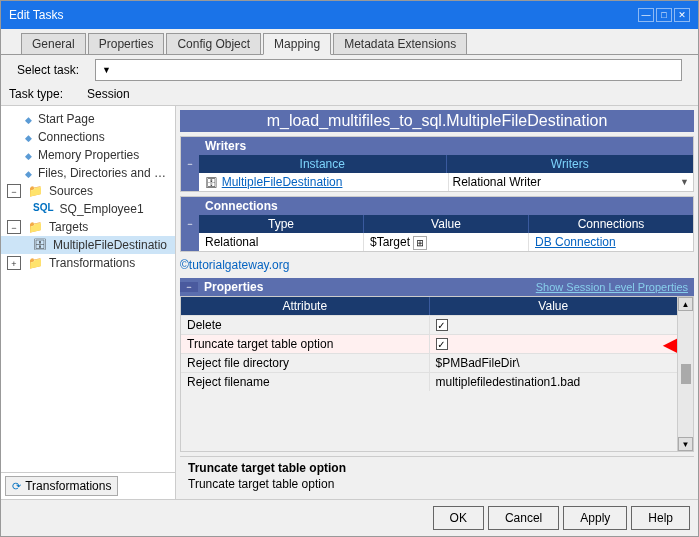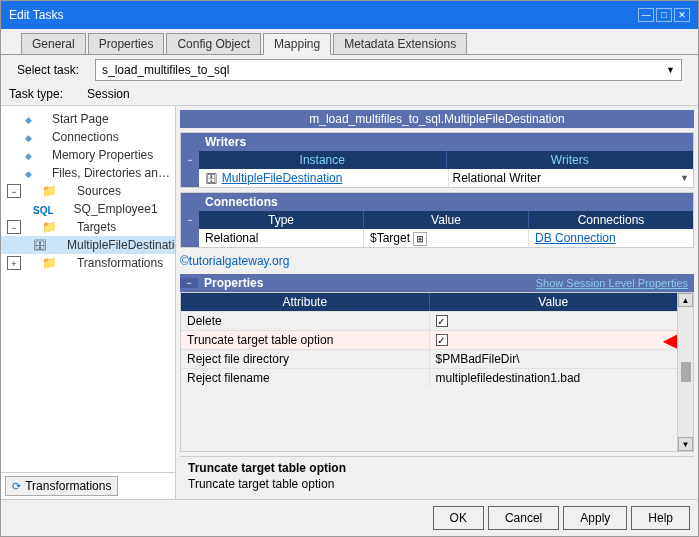--- a/index.html
+++ b/index.html
@@ -17,28 +17,28 @@
     .tab.active { background: #f0f0f0; border-bottom: 1px solid #f0f0f0; margin-bottom: -1px; z-index: 1; }
     
     .task-row { display: flex; align-items: center; padding: 4px 16px; gap: 8px; background: #f0f0f0; }
     .task-label { min-width: 70px; }
     .task-select { flex: 1; padding: 2px 4px; border: 1px solid #999; background: white; height: 22px; display: flex; align-items: center; justify-content: space-between; }
     .task-type-row { display: flex; align-items: center; padding: 2px 8px 4px 8px; gap: 8px; }
     
     .main-content { display: flex; flex: 1; overflow: hidden; border-top: 1px solid #ccc; }
     
     .left-panel { width: 175px; border-right: 1px solid #ccc; background: white; overflow-y: auto; padding: 4px 0; flex-shrink: 0; }
-    .tree-item { padding: 2px 4px 2px 16px; cursor: pointer; display: flex; align-items: flex-end; gap: 20px; font-size: 12px; color: #333; white-space: nowrap; }
+    .tree-item { padding: 2px 4px 2px 16px; cursor: pointer; display: flex; align-items: flex-start; gap: 6px; font-size: 12px; color: #333; white-space: nowrap; }
     .tree-item.indent1 { padding-left: 24px; }
     .tree-item.indent2 { padding-left: 32px; }
     .tree-item.selected { background: #cce4f7; }
     
     .right-panel { flex: 1; display: flex; flex-direction: column; overflow: hidden; background: #f0f0f0; padding: 4px; gap: 4px; }
     
-    .section-header-blue { background: #5b6eae; color: white; padding: 2px 19px; font-size: 12px; text-align: center; }
+    .section-header-blue { background: #5b6eae; color: white; padding: 2px 19px; font-size: 16px; text-align: center; }
     
     .table-container { background: white; border: 1px solid #ccc; }
     .watermark { color: #0563C1; font-size: 12px; padding: 2px 0; }
     
     .properties-section { flex: 1; display: flex; flex-direction: column; }
     .prop-header { display: flex; align-items: center; background: #5b6eae; color: white; }
     .prop-title { padding: 2px 6px; font-size: 12px; font-weight: bold; flex: 1; display: flex; align-items: center; gap: 4px; }
     .prop-link { color: #87ceeb; font-size: 11px; padding: 2px 6px; cursor: pointer; text-decoration: underline; }
     .prop-col-header { display: flex; background: #1a3a6e; color: white; }
     .prop-col { flex: 1; padding: 2px 6px; text-align: center; border-left: 1px solid #3a5a9e; font-size: 12px; }
@@ -80,21 +80,20 @@
     <div class="tab">General</div>
     <div class="tab">Properties</div>
     <div class="tab">Config Object</div>
     <div class="tab active">Mapping</div>
     <div class="tab">Metadata Extensions</div>
   </div>
 
   <div class="task-row">
     <span class="task-label">Select task:</span>
     <div class="task-select" style="flex:1; border:1px solid #999; padding:2px 6px; background:white; display:flex; justify-content:space-between; align-items:center;">
-      <span>s_load_multifiles_to_sql</span>
       <span style="font-size:9px;">▼</span>
     </div>
   </div>
 
   <div class="task-type-row">
     <span class="task-label">Task type:</span>
     <span>Session</span>
   </div>
 
   <div class="main-content">

